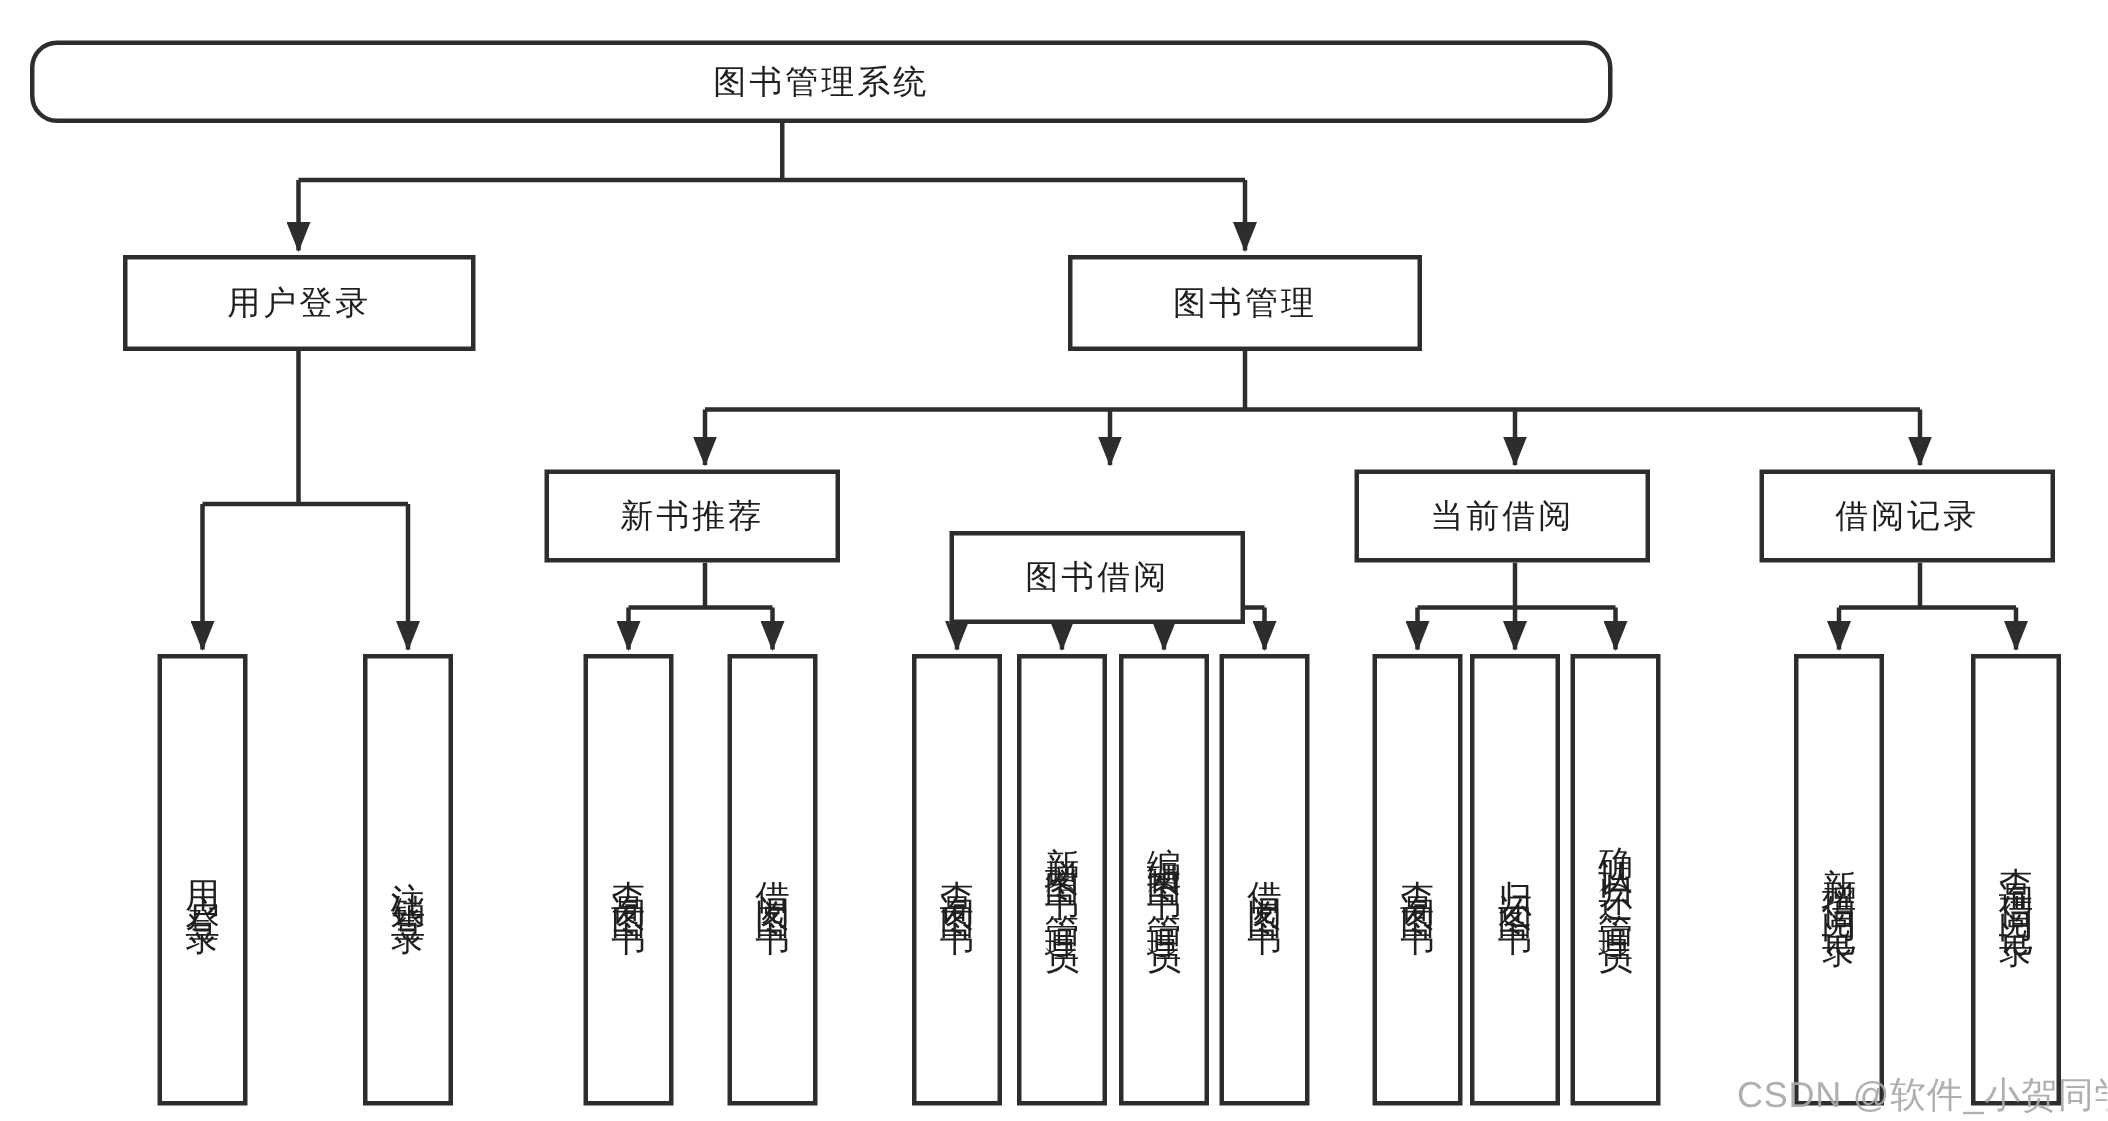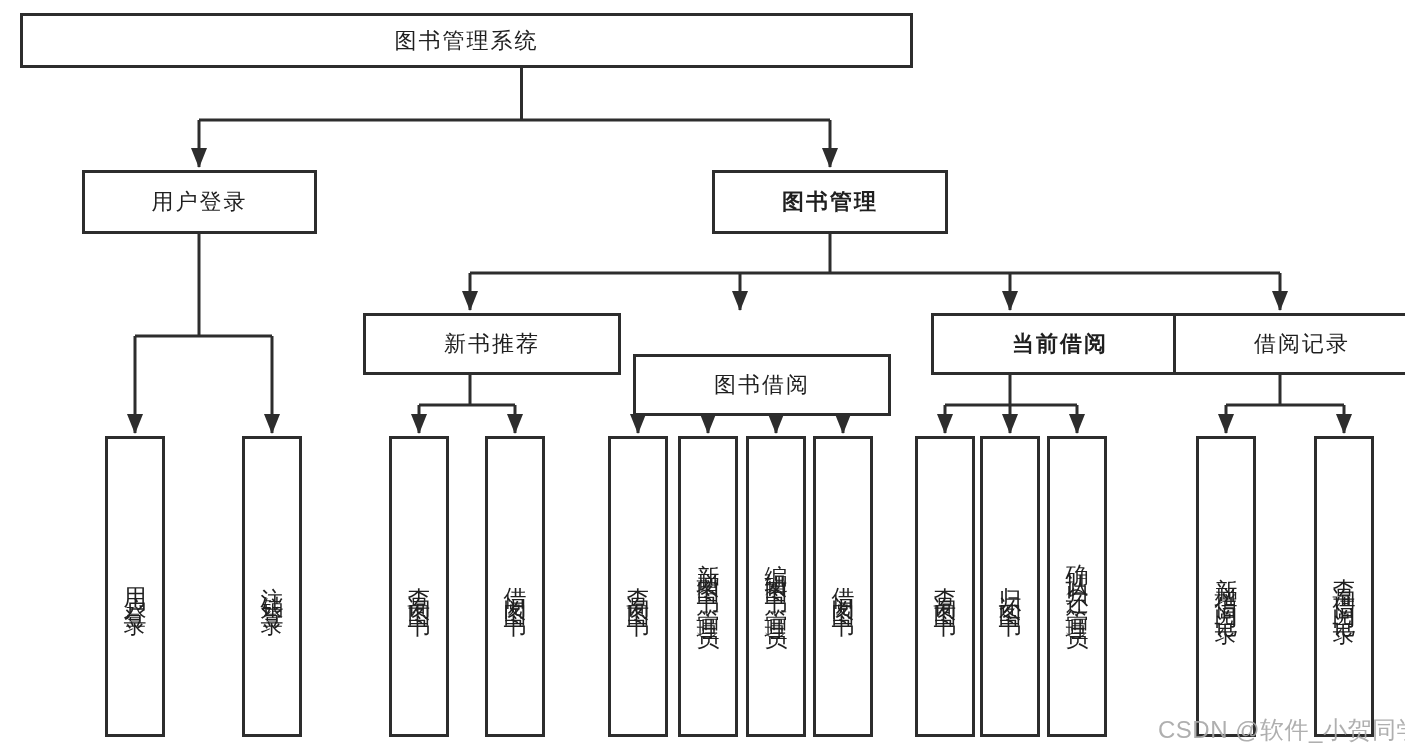--- a/index.html
+++ b/index.html
@@ -42,29 +42,29 @@
   .box-v {
     font-size: 23px;
   }
   .vtext {
     writing-mode: vertical-rl;
     letter-spacing: 9px;
     line-height: 1;
     white-space: nowrap;
   }
   
-  .n-root        { left: 20px;  top: 13px;  width: 893px; height: 55px; }
+  .n-root        { left: 20px;  top: 27px;  width: 1055px; height: 55px; border-radius: 18px; }
   
   .n-user-login  { left: 82px;  top: 170px; width: 235px; height: 64px; }
-  .n-book-mgmt   { left: 712px; top: 170px; width: 236px; height: 64px; font-weight: bold; }
-  
-  .lvl3          { top: 313px; width: 258px; height: 62px; }
+  .n-book-mgmt   { left: 712px; top: 170px; width: 236px; height: 64px; }
+  
+  .lvl3          { top: 313px; width: 197px; height: 62px; }
   .n-new-rec     { left: 363px; }
   .n-borrowing   { left: 633px; margin-top: 41px; }
-  .n-current     { left: 931px; font-weight: bold; }
+  .n-current     { left: 903px; }
   .n-records     { left: 1173px; }
   
   .leaf          { top: 436px; width: 60px; height: 301px; }
   .leaf-1  { left: 105px; }
   .leaf-2  { left: 242px; }
   .leaf-3  { left: 389px; }
   .leaf-4  { left: 485px; }
   .leaf-5  { left: 608px; }
   .leaf-6  { left: 678px; }
   .leaf-7  { left: 746px; }

